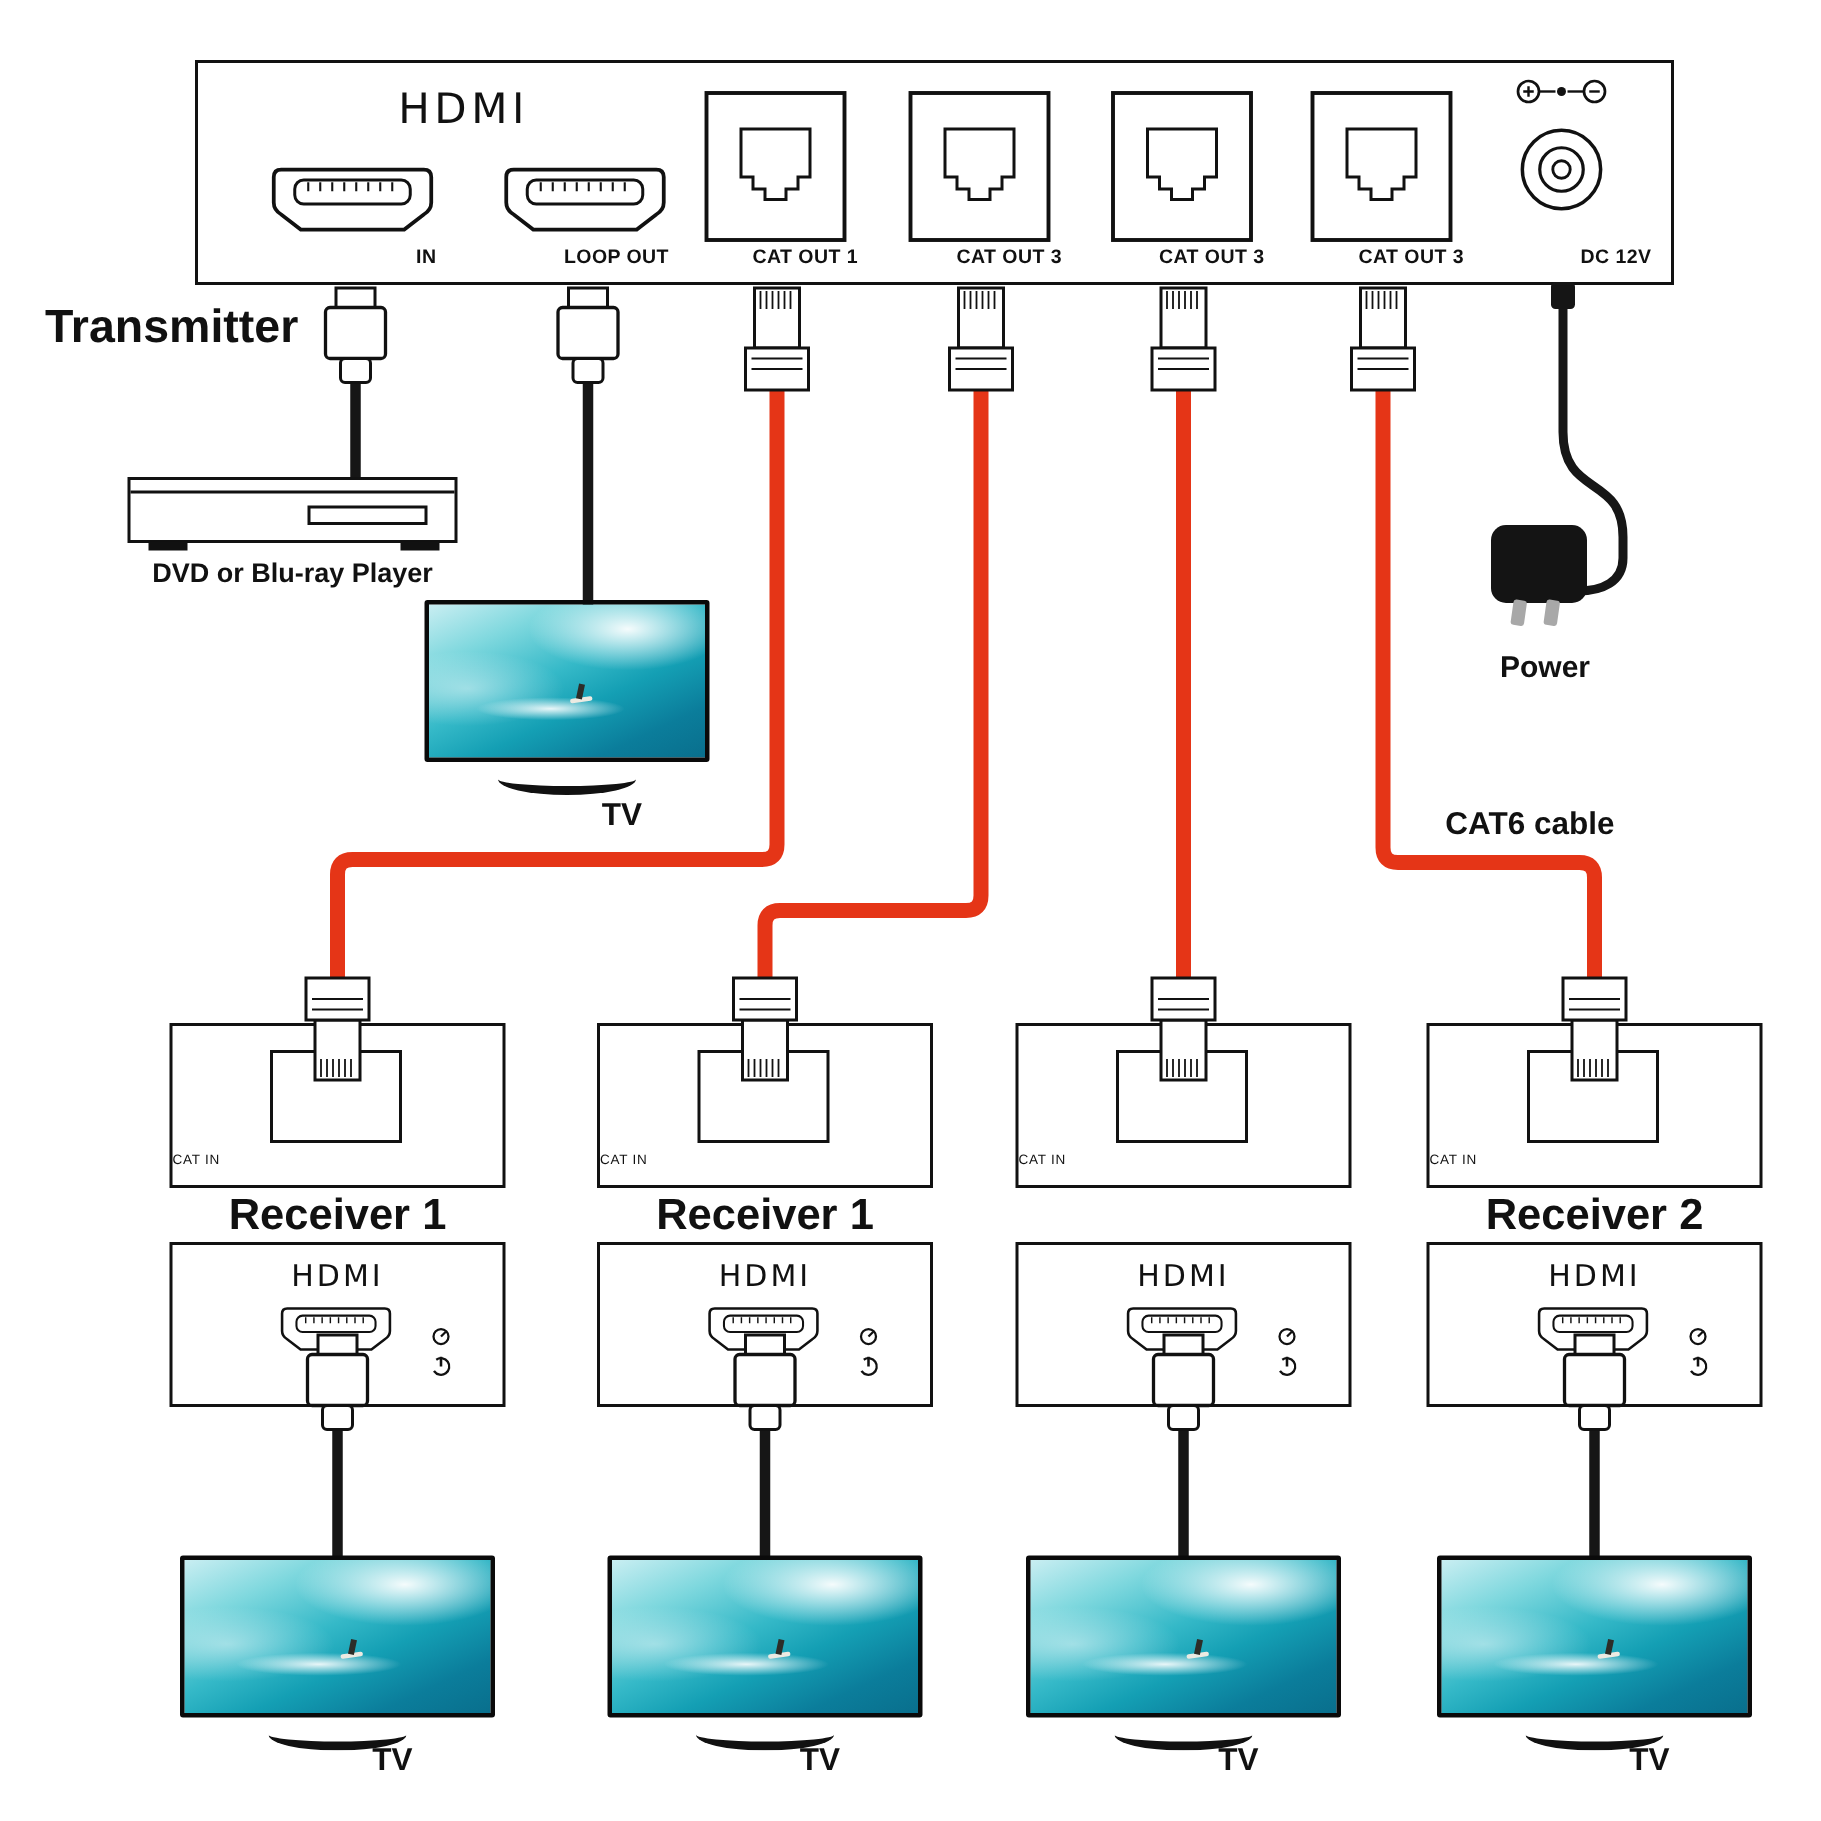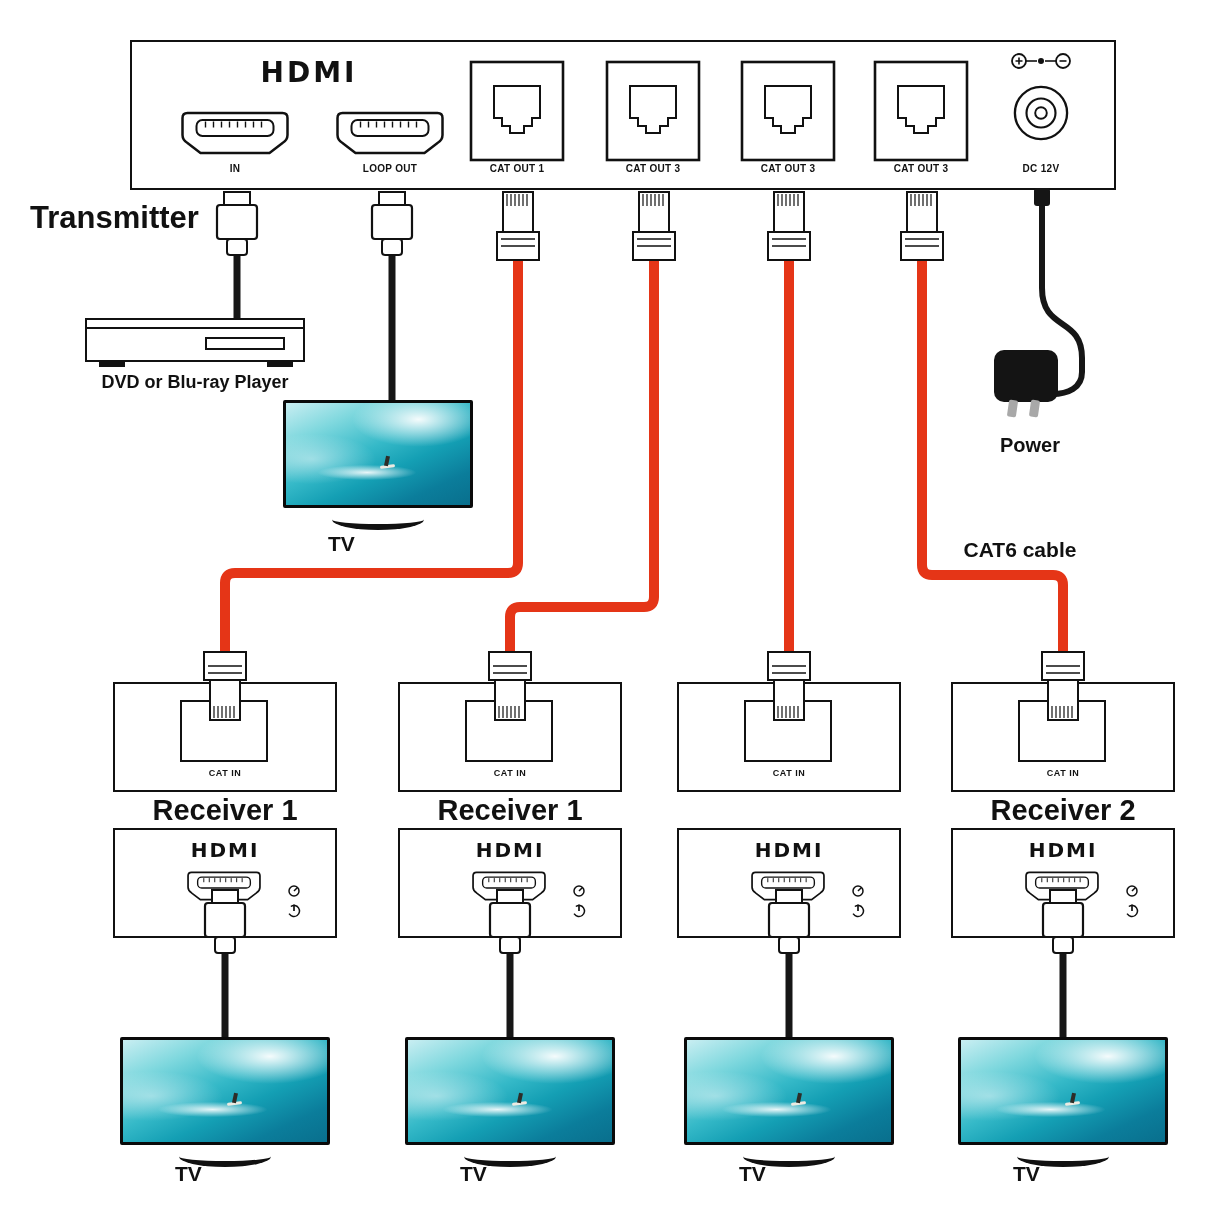--- a/index.html
+++ b/index.html
@@ -1,26 +1,26 @@
 <!DOCTYPE html>
 <html><head>
 <meta charset="utf-8">
 <style>
   html,body{margin:0;padding:0;background:#fff}
   .canvas{position:relative;width:1214px;height:1214px;background:#fff;overflow:hidden;
           font-family:"Liberation Sans",sans-serif;color:#111}
   .abs{position:absolute}
   .device{position:absolute;border:2.5px solid #111;background:#fff;box-sizing:border-box}
-  .port-label{position:absolute;text-align:center;font-size:10px;font-weight:600;letter-spacing:.3px}
-  .tiny-label{position:absolute;text-align:center;font-size:9px;font-weight:700;letter-spacing:.5px}
+  .port-label{position:absolute;text-align:right;font-size:13px;font-weight:600;letter-spacing:.3px}
+  .tiny-label{position:absolute;font-size:9px;font-weight:400;letter-spacing:.5px}
   .big-label{position:absolute;font-size:31px;font-weight:800}
   .rx-label{position:absolute;text-align:center;font-size:29px;font-weight:800}
   .mid-label{position:absolute;text-align:center;font-size:20px;font-weight:800}
-  .tv-label{position:absolute;text-align:left;font-size:21px;font-weight:800}
-  .brand{position:absolute;text-align:center;font-weight:700;font-size:28px;letter-spacing:3px;
+  .tv-label{position:absolute;text-align:right;font-size:21px;font-weight:800}
+  .brand{position:absolute;text-align:center;font-weight:400;font-size:28px;letter-spacing:3px;
          font-family:"DejaVu Sans",sans-serif}
   .brand.sm{font-size:20px;letter-spacing:2px}
   .rx-port{position:absolute;width:84px;height:58px;border:2.5px solid #111;background:#fff}
   .cables path{fill:none;stroke-linecap:round;stroke-linejoin:round}
   .cables .blk{stroke:#161616;stroke-width:7}
   .cables .red{stroke-width:10}
   .tv{position:absolute}
   .tv-screen{position:relative;border:3px solid #0a0a0a;border-radius:2px;overflow:hidden;
     background:
       radial-gradient(60% 45% at 72% 16%, rgba(255,255,255,.95), rgba(255,255,255,0) 60%),

